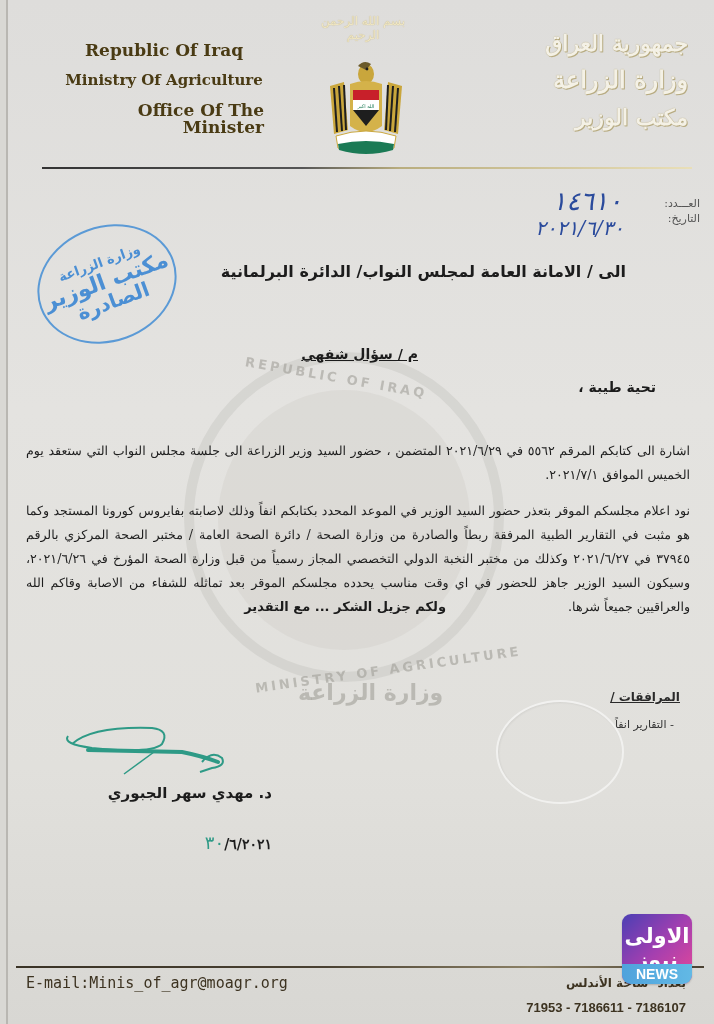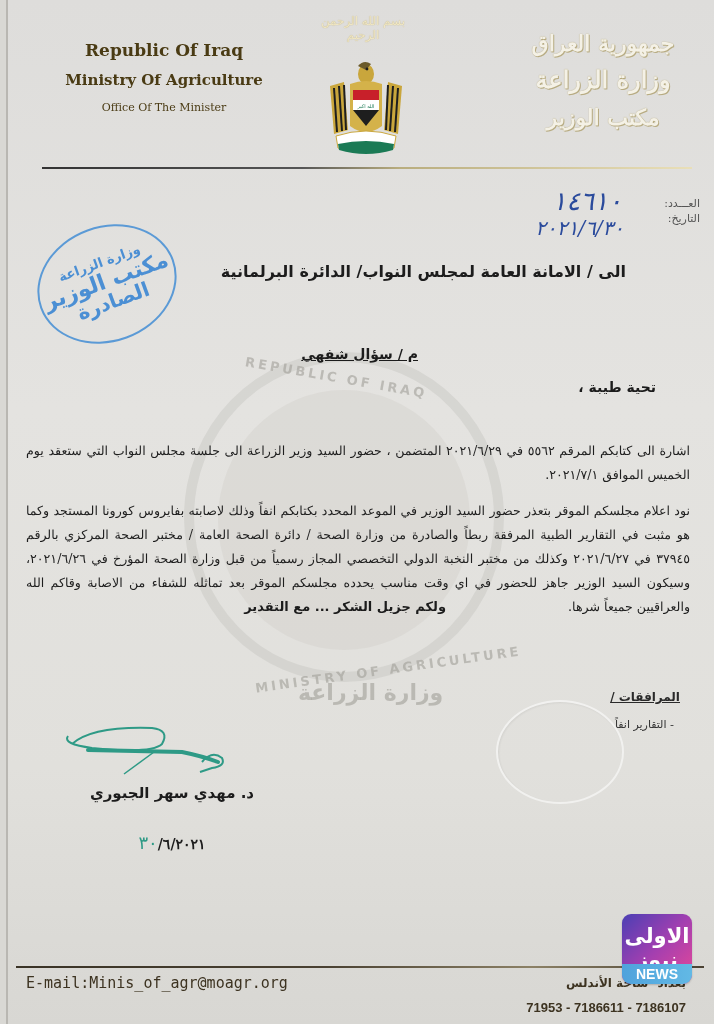--- a/index.html
+++ b/index.html
@@ -16,24 +16,24 @@
   }
   
   .en-head {
     position: absolute; left: 56px; top: 42px; width: 200px;
     text-align: center; color: #4a3b14;
     font-family: "DejaVu Serif", serif;
   }
   .en-head div { line-height: 1; }
   .en-l1 { font-size: 17px; font-weight: bold; margin-bottom: 14px; }
   .en-l2 { font-size: 15px; font-weight: bold; margin-bottom: 14px; }
-  .en-l3 { font-size: 11px; font-weight: normal; }
+  .en-l3 { font-size: 17px; font-weight: bold; text-align: right; }
   .ar-head {
     position: absolute; right: 28px; top: 32px; width: 170px;
-    direction: rtl; text-align: center;
+    direction: rtl; text-align: right;
     font-family: "DejaVu Serif", serif;
     color: #f4f1e6;
     text-shadow: 0 0 1px #a89a6a, 1px 1px 0 #b9ad84;
   }
   .ar-head div { line-height: 1; font-weight: bold; }
   .ar-l1 { font-size: 22px; margin-bottom: 14px; }
   .ar-l2 { font-size: 24px; margin-bottom: 14px; }
   .ar-l3 { font-size: 22px; }
   .basmala {
     position: absolute; left: 300px; top: 14px; width: 110px;
@@ -123,21 +123,21 @@
     font-size: 11px; color: #333;
   }
   .emboss {
     position: absolute; left: 488px; top: 700px; width: 124px; height: 100px;
     border-radius: 50%; border: 2px solid rgba(255,255,255,0.55);
     box-shadow: inset 1px 1px 2px rgba(0,0,0,0.06);
   }
   
   .signature { position: absolute; left: 44px; top: 722px; width: 190px; height: 60px; }
   .sig-name, .sig-title, .sig-date {
-    position: absolute; left: 64px; width: 200px; text-align: center; direction: rtl;
+    position: absolute; left: 64px; width: 200px; text-align: right; direction: rtl;
     font-weight: bold; color: #1c1c1c;
   }
   .sig-name { top: 784px; font-size: 15px; }
   .sig-title { top: 808px; font-size: 15px; }
   .sig-date { top: 832px; font-size: 14px; font-family: "DejaVu Serif", serif; }
   .sig-date .hand { color: #2e9a86; font-size: 18px; font-weight: normal; }
   
   .bottom-rule {
     position: absolute; left: 8px; top: 966px; width: 688px; height: 2px;
     background: linear-gradient(90deg, #3a3326 0%, #4a4132 45%, #8c8166 75%, #4a4132 100%);

